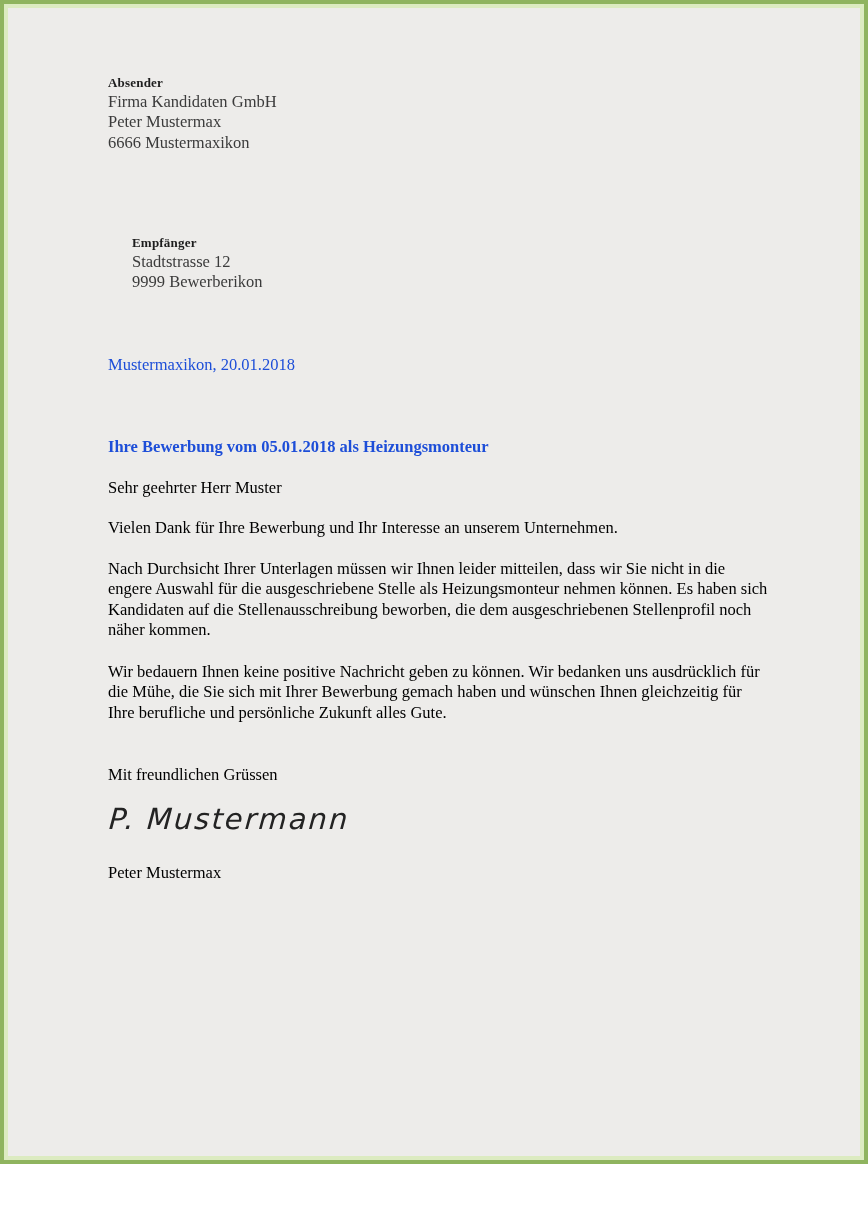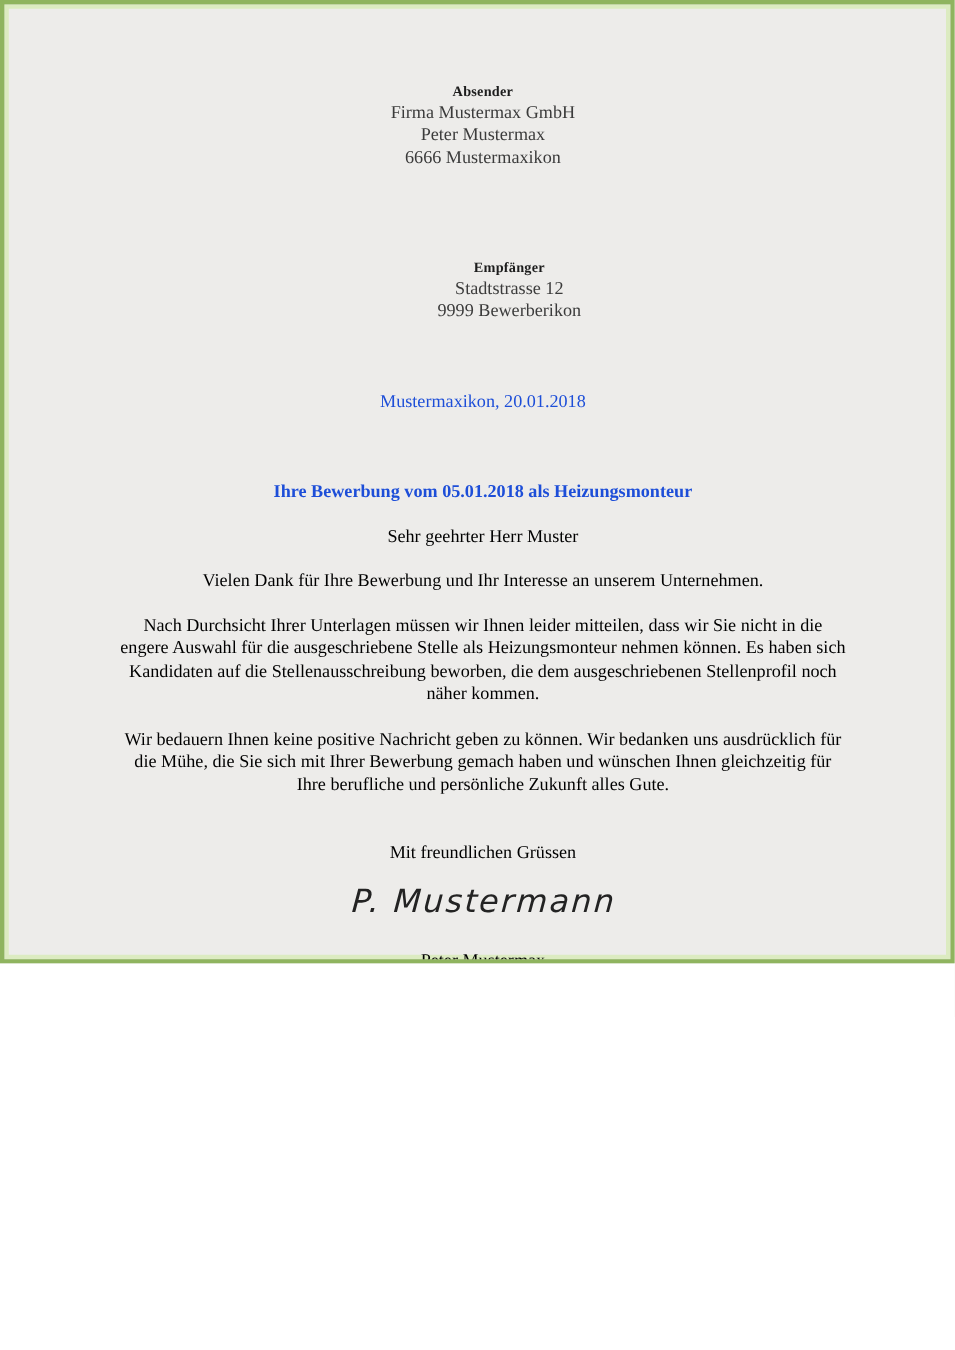--- a/index.html
+++ b/index.html
@@ -3,29 +3,28 @@
 <meta charset="utf-8">
 <style>
   html, body {
     margin: 0;
     padding: 0;
     background: #ffffff;
   }
   .page {
     position: relative;
     width: 868px;
-    height: 876px;
+    height: 1164px;
     box-sizing: border-box;
     background: #edecea;
     border: 4px solid #8fb45f;
     box-shadow: inset 0 0 0 4px #dcebc1;
     font-family: "Liberation Serif", "DejaVu Serif", serif;
     color: #3b3b3b;
     overflow: hidden;
-    text-align: center;
   }
   .abs { position: absolute; left: 104px; width: 662px; }
   .block-label {
     font-weight: bold;
     font-size: 13px;
     line-height: 18px;
     color: #1d1d1d;
     letter-spacing: 0.2px;
   }
   .addr-line {
@@ -65,21 +64,21 @@
     font-family: "Liberation Sans", sans-serif;
   }
 </style>
 </head>
 <body>
 
 <div class="page">
 
   <div class="abs" style="top: 70px;">
     <div class="block-label">Absender</div>
-    <div class="addr-line">Firma Mustermax GmbH</div>
+    <div class="addr-line">Firma Kandidaten GmbH</div>
     <div class="addr-line">Peter Mustermax</div>
     <div class="addr-line">6666 Mustermaxikon</div>
   </div>
 
   <div class="abs" style="top: 230px; margin-left: 24px;">
     <div class="block-label">Empfänger</div>
     <div class="addr-line">Stadtstrasse 12</div>
     <div class="addr-line">9999 Bewerberikon</div>
   </div>
 

